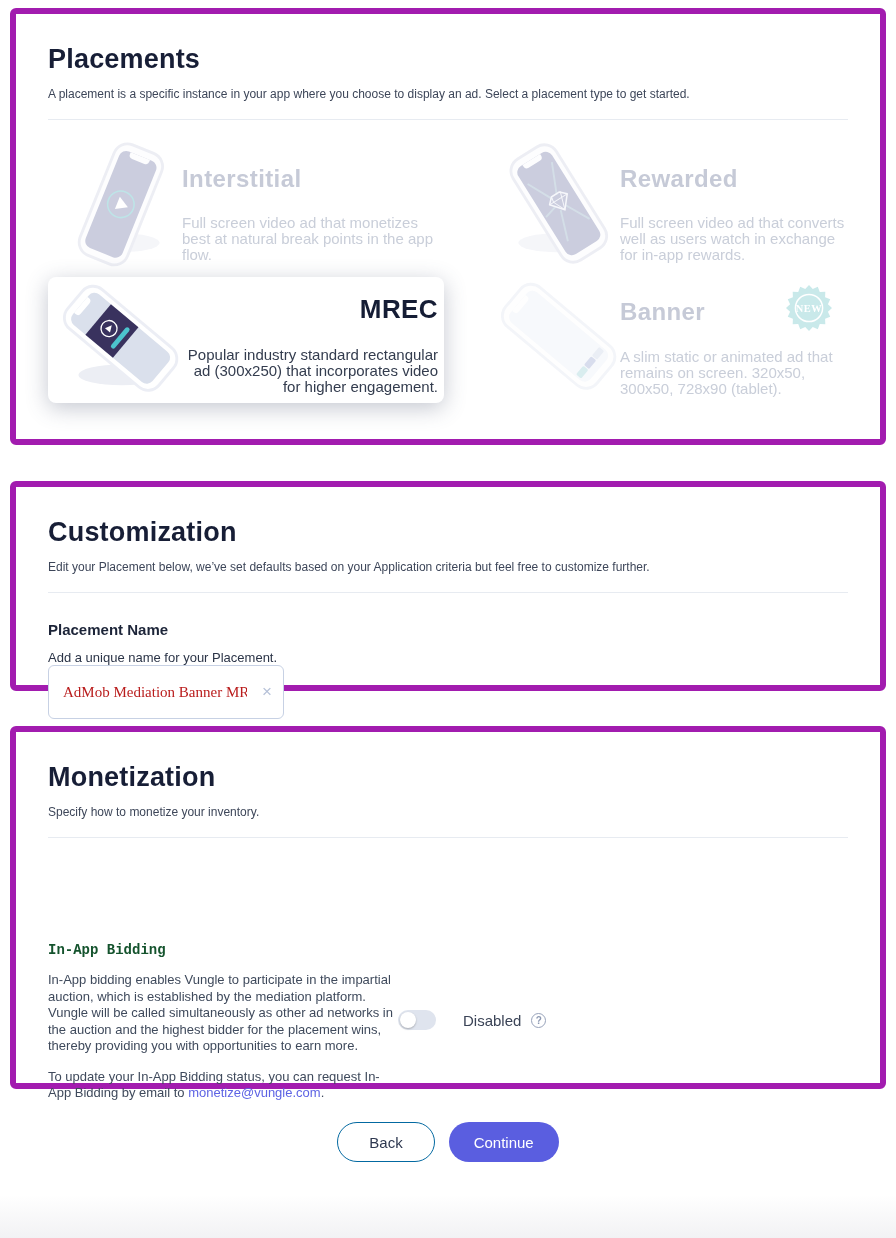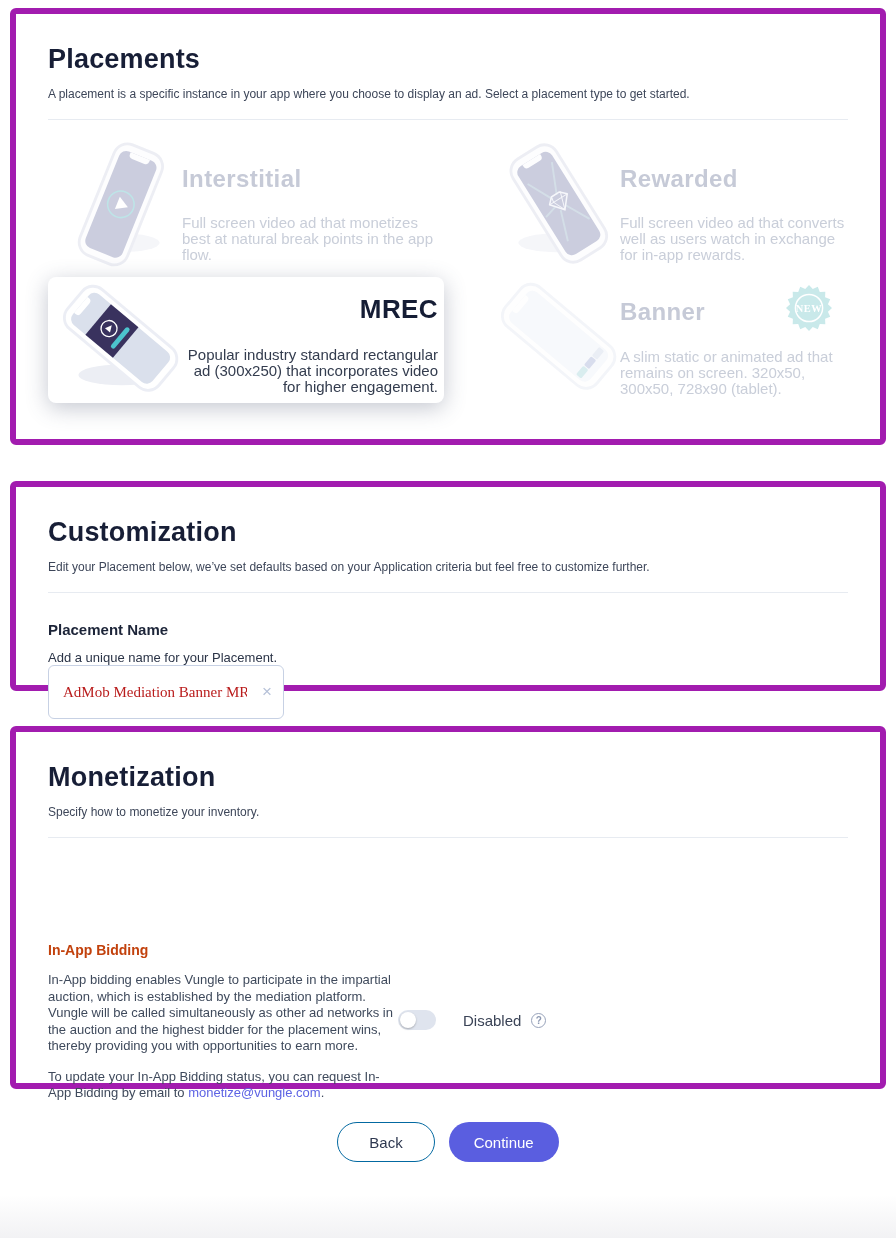--- a/index.html
+++ b/index.html
@@ -68,21 +68,21 @@
   }
   .clear-x {
     position:absolute; right:12px; top:50%; transform:translateY(-52%);
     font-size:17px; color:#b6c1d8; cursor:pointer; line-height:1;
   }
 
   
   .card-monetization { margin-top:35px; height:363px; padding:30px 32px 0; }
   .bidding-row { display:flex; margin-top:104px; }
   .bidding-left { width:350px; flex-shrink:0; }
-  .bidding-label { font-size:14px; font-weight:700; color:#c2410c; }
+  .bidding-label { font-size:14px; font-weight:700; color:#14532d;font-family:Liberation Mono, monospace; }
   .bidding-desc { font-size:13px; line-height:16.5px; color:#3f4a5c; margin-top:14px; }
   .bidding-note { font-size:13px; line-height:16.5px; color:#3f4a5c; margin-top:14px; }
   .bidding-note a { color:#5d63e4; text-decoration:none; }
   .bidding-right { display:flex; align-items:center; margin-top:-3px; }
   .toggle {
     width:38px; height:20px; border-radius:10px; background:#dfe4ee;
     position:relative; cursor:pointer; flex-shrink:0;
   }
   .toggle .knob {
     position:absolute; left:2px; top:2px; width:16px; height:16px;

